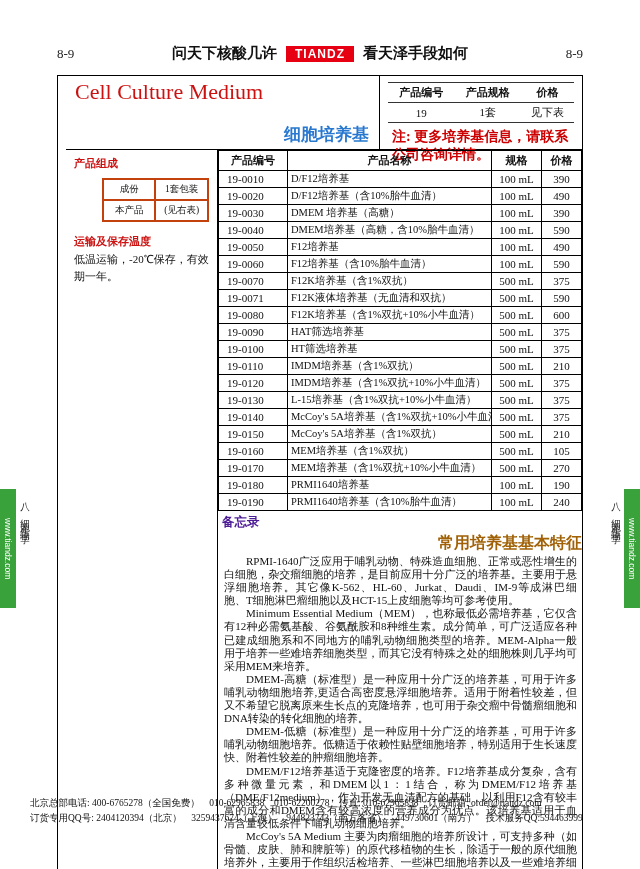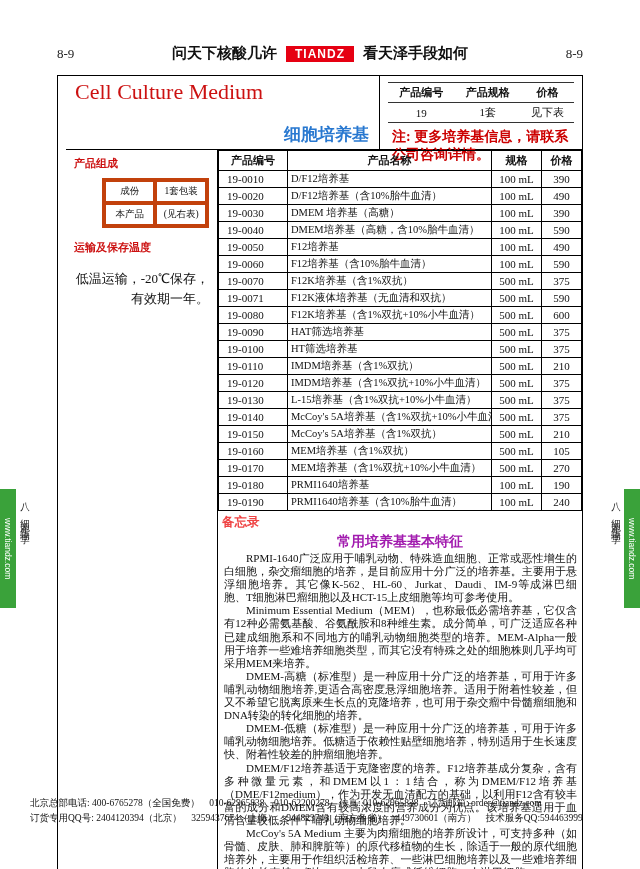--- a/index.html
+++ b/index.html
@@ -35,34 +35,34 @@
     font-size:11px; font-weight:bold; text-align:center; padding:2px 5px;
     border-top:1.2px solid #333; border-bottom:1px solid #333;
   }
   .info-table td { font-size:11px; text-align:center; padding:2px 5px; border-bottom:1.2px solid #333; }
   .title-note { margin:5px 0 0 4px; font-size:14px; font-weight:bold; color:#cc0000; }
   
   .content-section { flex:1; display:flex; min-height:0; }
   .sidebar { width:152px; flex:none; border-right:1.2px solid #000; padding:6px 8px; }
   .red-heading { color:#cc1111; font-weight:bold; font-size:11px; }
   .comp-table { border-collapse:collapse; margin:7px 0 12px 28px; }
-  .comp-table td { border:4px solid #c2410c; font-size:9.5px; text-align:center; padding:3px 0; width:56px; }
-  .storage-text { margin-top:14px; font-size:13px; line-height:1.55; color:#111;text-align:right; }
+  .comp-table td { border:2px solid #c2410c; font-size:9.5px; text-align:center; padding:3px 0; width:56px; }
+  .storage-text { margin-top:2px; font-size:11px; line-height:1.55; color:#111; }
   .main-col { flex:1; min-width:0; display:flex; flex-direction:column; }
   
   .product-table { width:100%; border-collapse:collapse; table-layout:fixed; flex:none; }
   .product-table th {
     border:1px solid #000; font-size:11px; font-weight:bold; text-align:center; padding:2px 1px;
   }
   .product-table td { border:1px solid #000; font-size:11px; padding:1px 3px; height:14.3px; overflow:hidden; }
   .product-table td.c0 { padding-left:8px; }
   .product-table td.c1 { font-size:10.5px; white-space:nowrap; }
   .product-table td.c2, .product-table td.c3 { text-align:center; }
-  .memo-heading { color:#ef4444; font-weight:bold; font-size:12.5px; margin:3px 0 0 4px; }
-  .features-heading { color:#a21caf; font-weight:bold; font-size:14px; text-align:center; margin:2px 0 1px; }
+  .memo-heading { color:#4c1d95; font-weight:bold; font-size:12.5px; margin:3px 0 0 4px; }
+  .features-heading { color:#a16207; font-weight:bold; font-size:16px; text-align:right; margin:2px 0 1px; }
   .feature-paragraphs { padding:0 5px 0 6px; }
   .feature-paragraphs p {
     font-size:11px; line-height:13.1px; text-indent:2em; text-align:justify; color:#111;
   }
   
   .footer { position:absolute; left:30px; top:796px; width:582px; font-size:9.5px; line-height:14.5px; color:#111; }
   
   .green-bar {
     position:absolute; top:489px; width:16px; height:119px; background:#3aa23a;
     color:#ffffff; display:flex; align-items:center; justify-content:center;

